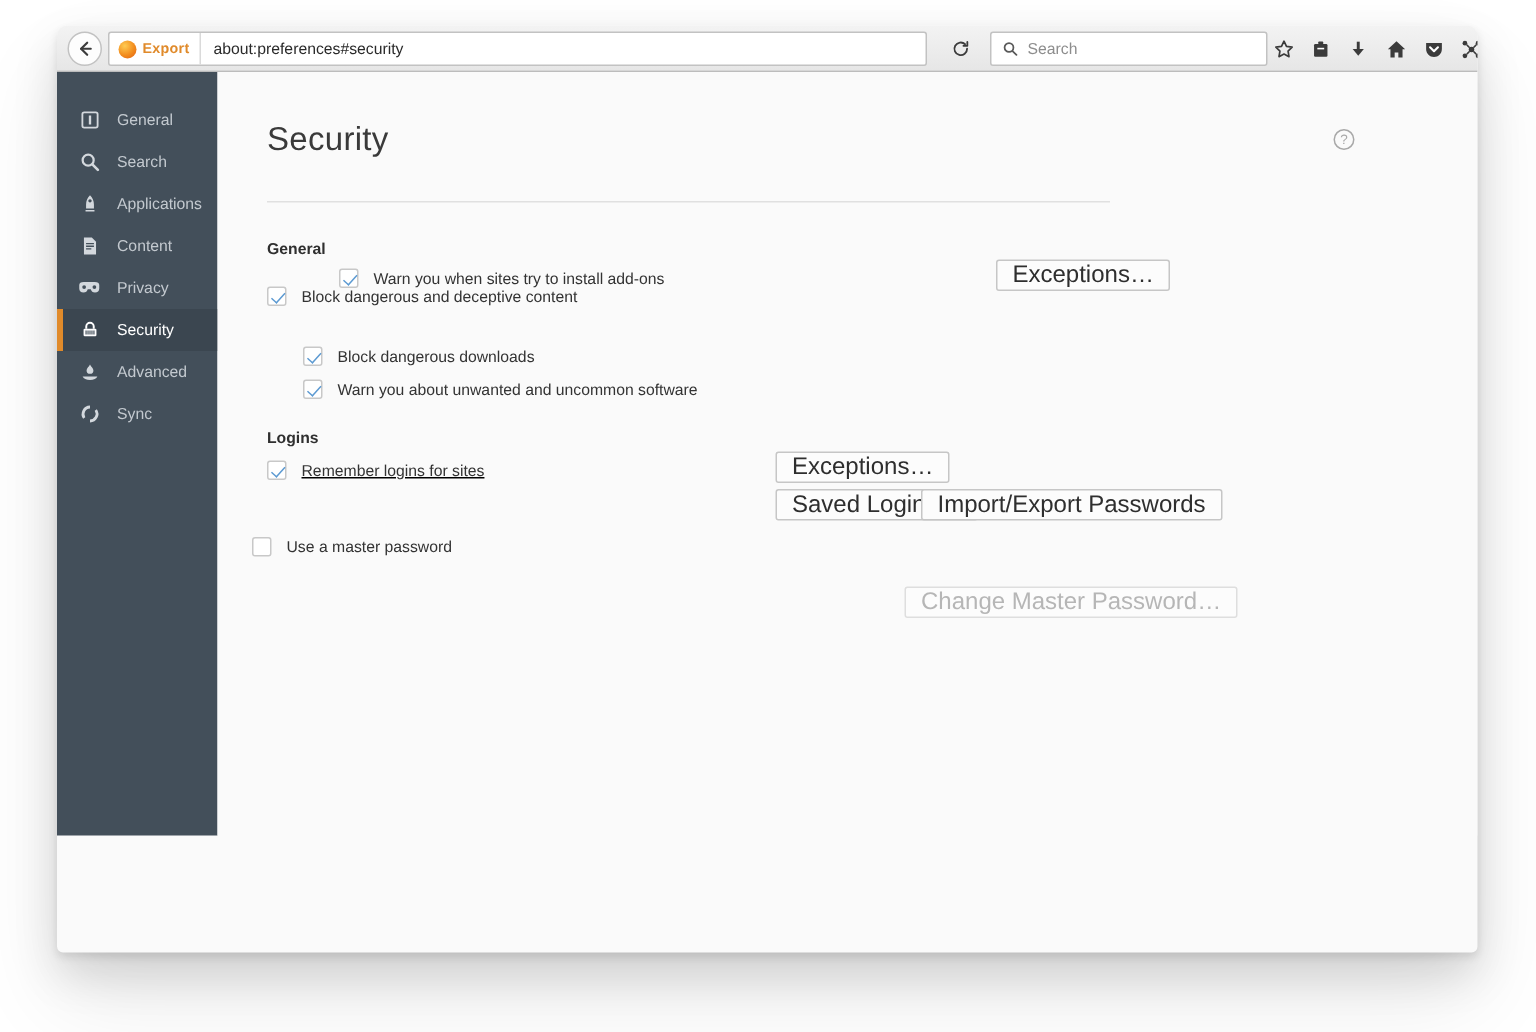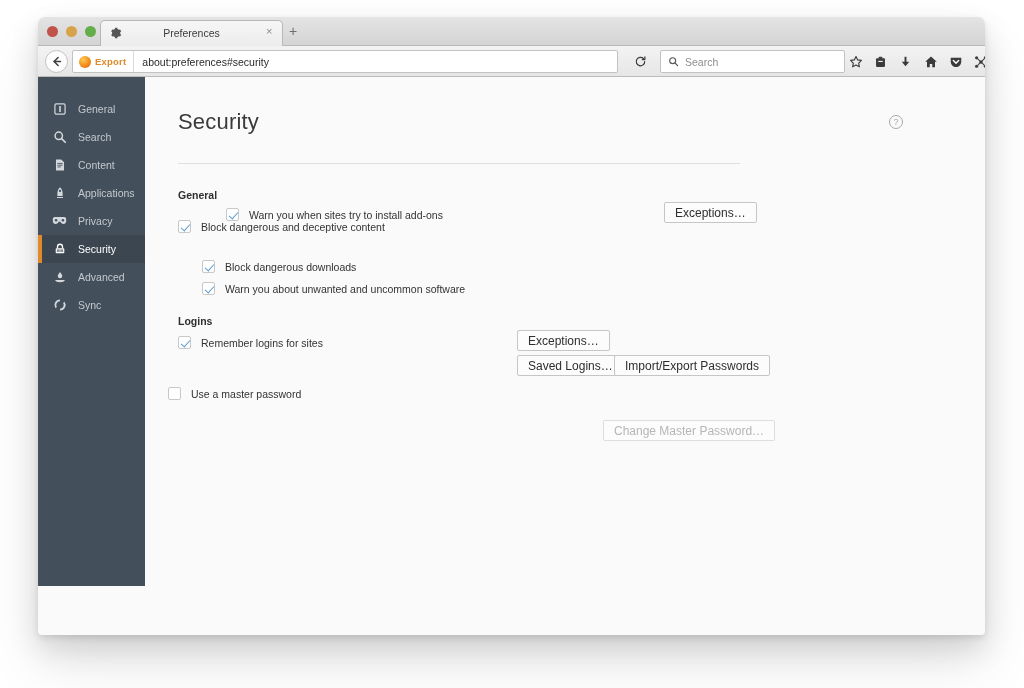--- a/index.html
+++ b/index.html
@@ -183,65 +183,47 @@
     left: 3.5px; top: 0.5px;
     width: 4px; height: 8px;
     border: solid #5c9ad2; border-width: 0 1.7px 1.7px 0;
     transform: rotate(42deg);
   }
   .cb-lbl { font-size: 10.5px; color: #333333; margin-left: 10px; }
 
   .btn {
     height: 21px; padding: 0 10px;
     background: #fcfcfc; border: 1px solid #c6c6c6; border-radius: 2px;
-    font-size: 12px; color: #2e2e2e;
+    font-size: 16px; color: #2e2e2e;
     display: inline-flex; align-items: center; justify-content: center;
     font-family: "Liberation Sans", sans-serif;
   }
   .btn.disabled { color: #b6b6b6; border-color: #dedede; background: #fcfcfc; margin-top: 40px; }
 
   
   #gen-title   { position: absolute; left: 33px; top: 112px; }
   #row-addons  { position: absolute; left: 33px; top: 131px; padding-left: 48px; }
   #btn-exc-1   { position: absolute; left: 519px; top: 125px; }
   #row-block   { position: absolute; left: 33px; top: 143px; }
   #row-dl      { position: absolute; left: 57px; top: 183px; }
   #row-unw     { position: absolute; left: 57px; top: 205px; }
 
   #log-title   { position: absolute; left: 33px; top: 238px; }
-  #row-remember{ position: absolute; left: 33px; top: 259px; }
+  #row-remember{ position: absolute; left: 33px; top: 259px; text-decoration: underline; }
   #btn-exc-2   { position: absolute; left: 372px; top: 253px; }
   #btn-saved   { position: absolute; left: 372px; top: 278px; }
   #btn-impexp  { position: absolute; left: 469px; top: 278px; }
   #row-master  { position: absolute; left: 23px; top: 310px; text-align: center; }
   #btn-chgmast { position: absolute; left: 458px; top: 303px; }
 </style>
 </head>
 <body>
 
 <div id="window">
 
-  <div id="tabstrip">
-    <div id="traffic">
-      <div class="light red"></div>
-      <div class="light yellow"></div>
-      <div class="light green"></div>
-    </div>
-
-    <div class="tab" id="tab-active"></div>
-    <div id="tab-gear">
-      <svg width="14" height="14" viewBox="0 0 16 16" fill="currentColor">
-        <path d="M8 5.2a2.8 2.8 0 100 5.6 2.8 2.8 0 000-5.6zm0 4.2a1.4 1.4 0 110-2.8 1.4 1.4 0 010 2.8z"></path>
-        <path d="M14 8c0-.4 0-.7-.1-1l1.2-.9-1.3-2.2-1.4.5c-.5-.4-1-.7-1.6-.9L10.6 2H8.1l-.2 1.5c-.6.2-1.1.5-1.6.9l-1.4-.5-1.3 2.2 1.2.9c0 .3-.1.6-.1 1s0 .7.1 1l-1.2.9 1.3 2.2 1.4-.5c.5.4 1 .7 1.6.9l.2 1.5h2.5l.2-1.5c.6-.2 1.1-.5 1.6-.9l1.4.5 1.3-2.2-1.2-.9c.1-.3.1-.6.1-1z"></path>
-      </svg>
-    </div>
-    <div id="tab-title">Preferences</div>
-    <div id="tab-close">×</div>
-    <div id="tab-new">+</div>
-  </div>
 
   <div id="navbar">
     <div id="back-btn">
       <svg width="13" height="13" viewBox="0 0 16 16" fill="none" stroke="#3c3c3c" stroke-width="1.8" stroke-linecap="round" stroke-linejoin="round">
         <path d="M10 3L5 8l5 5"></path>
         <path d="M5 8h8" stroke-width="1.6"></path>
       </svg>
     </div>
 
     <div id="urlbar">
@@ -331,36 +313,36 @@
             <circle cx="6.6" cy="6.6" r="4.2"></circle>
             <path d="M9.8 9.8L14 14" stroke-linecap="round" stroke-width="2"></path>
           </svg>
         </span>
         <span class="nav-lbl">Search</span>
       </div>
 
       <div class="nav-item">
         <span class="nav-ico">
           <svg width="14" height="14" viewBox="0 0 16 16" fill="currentColor">
-            <path d="M3.4 1.6h6l3.2 3.2v9.6H3.4z"></path>
-            <path d="M5 6.2h6M5 8.2h6M5 10.2h4" stroke="#434f5a" stroke-width="1"></path>
-          </svg>
-        </span>
-        <span class="nav-lbl">Content</span>
-      </div>
-
-      <div class="nav-item">
-        <span class="nav-ico">
-          <svg width="14" height="14" viewBox="0 0 16 16" fill="currentColor">
             <path d="M8 1.4c2 1.8 3 4.4 3 7v3H5v-3c0-2.6 1-5.2 3-7z"></path>
             <circle cx="8" cy="5.6" r="1.3" fill="#434f5a"></circle>
             <path d="M4.6 12.6h6.8v1.1H4.6z"></path>
           </svg>
         </span>
         <span class="nav-lbl">Applications</span>
+      </div>
+
+      <div class="nav-item">
+        <span class="nav-ico">
+          <svg width="14" height="14" viewBox="0 0 16 16" fill="currentColor">
+            <path d="M3.4 1.6h6l3.2 3.2v9.6H3.4z"></path>
+            <path d="M5 6.2h6M5 8.2h6M5 10.2h4" stroke="#434f5a" stroke-width="1"></path>
+          </svg>
+        </span>
+        <span class="nav-lbl">Content</span>
       </div>
 
       <div class="nav-item">
         <span class="nav-ico">
           <svg width="15" height="12" viewBox="0 0 18 12" fill="currentColor">
             <path d="M1 3.6C1 2 2.2 1.2 4.6 1.2h8.8C15.8 1.2 17 2 17 3.6v2.8c0 2-1.3 3.2-3.4 3.2-1.8 0-3-1-3.4-2.6h-2.4C7.4 8.6 6.2 9.6 4.4 9.6 2.3 9.6 1 8.4 1 6.4z"></path>
             <circle cx="4.9" cy="5.2" r="1.5" fill="#434f5a"></circle>
             <circle cx="13.1" cy="5.2" r="1.5" fill="#434f5a"></circle>
           </svg>
         </span>

